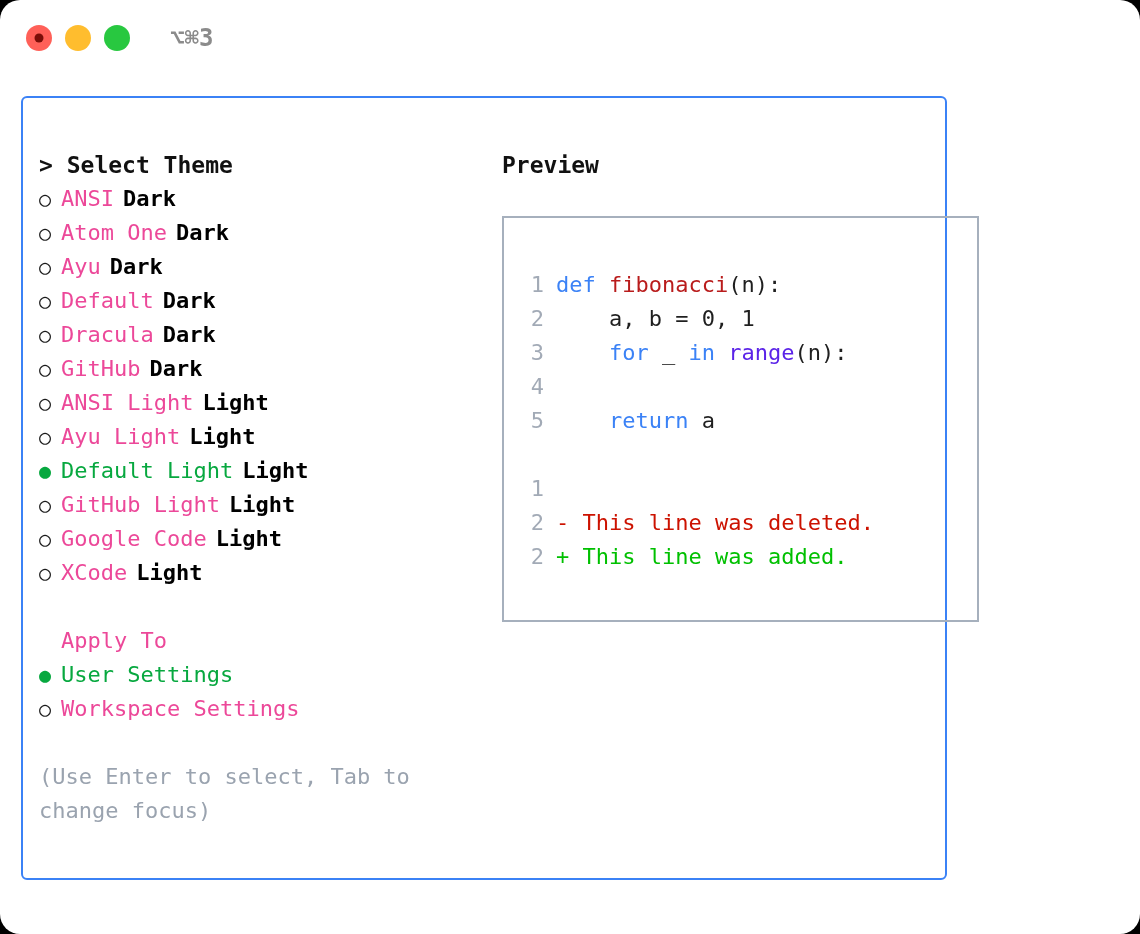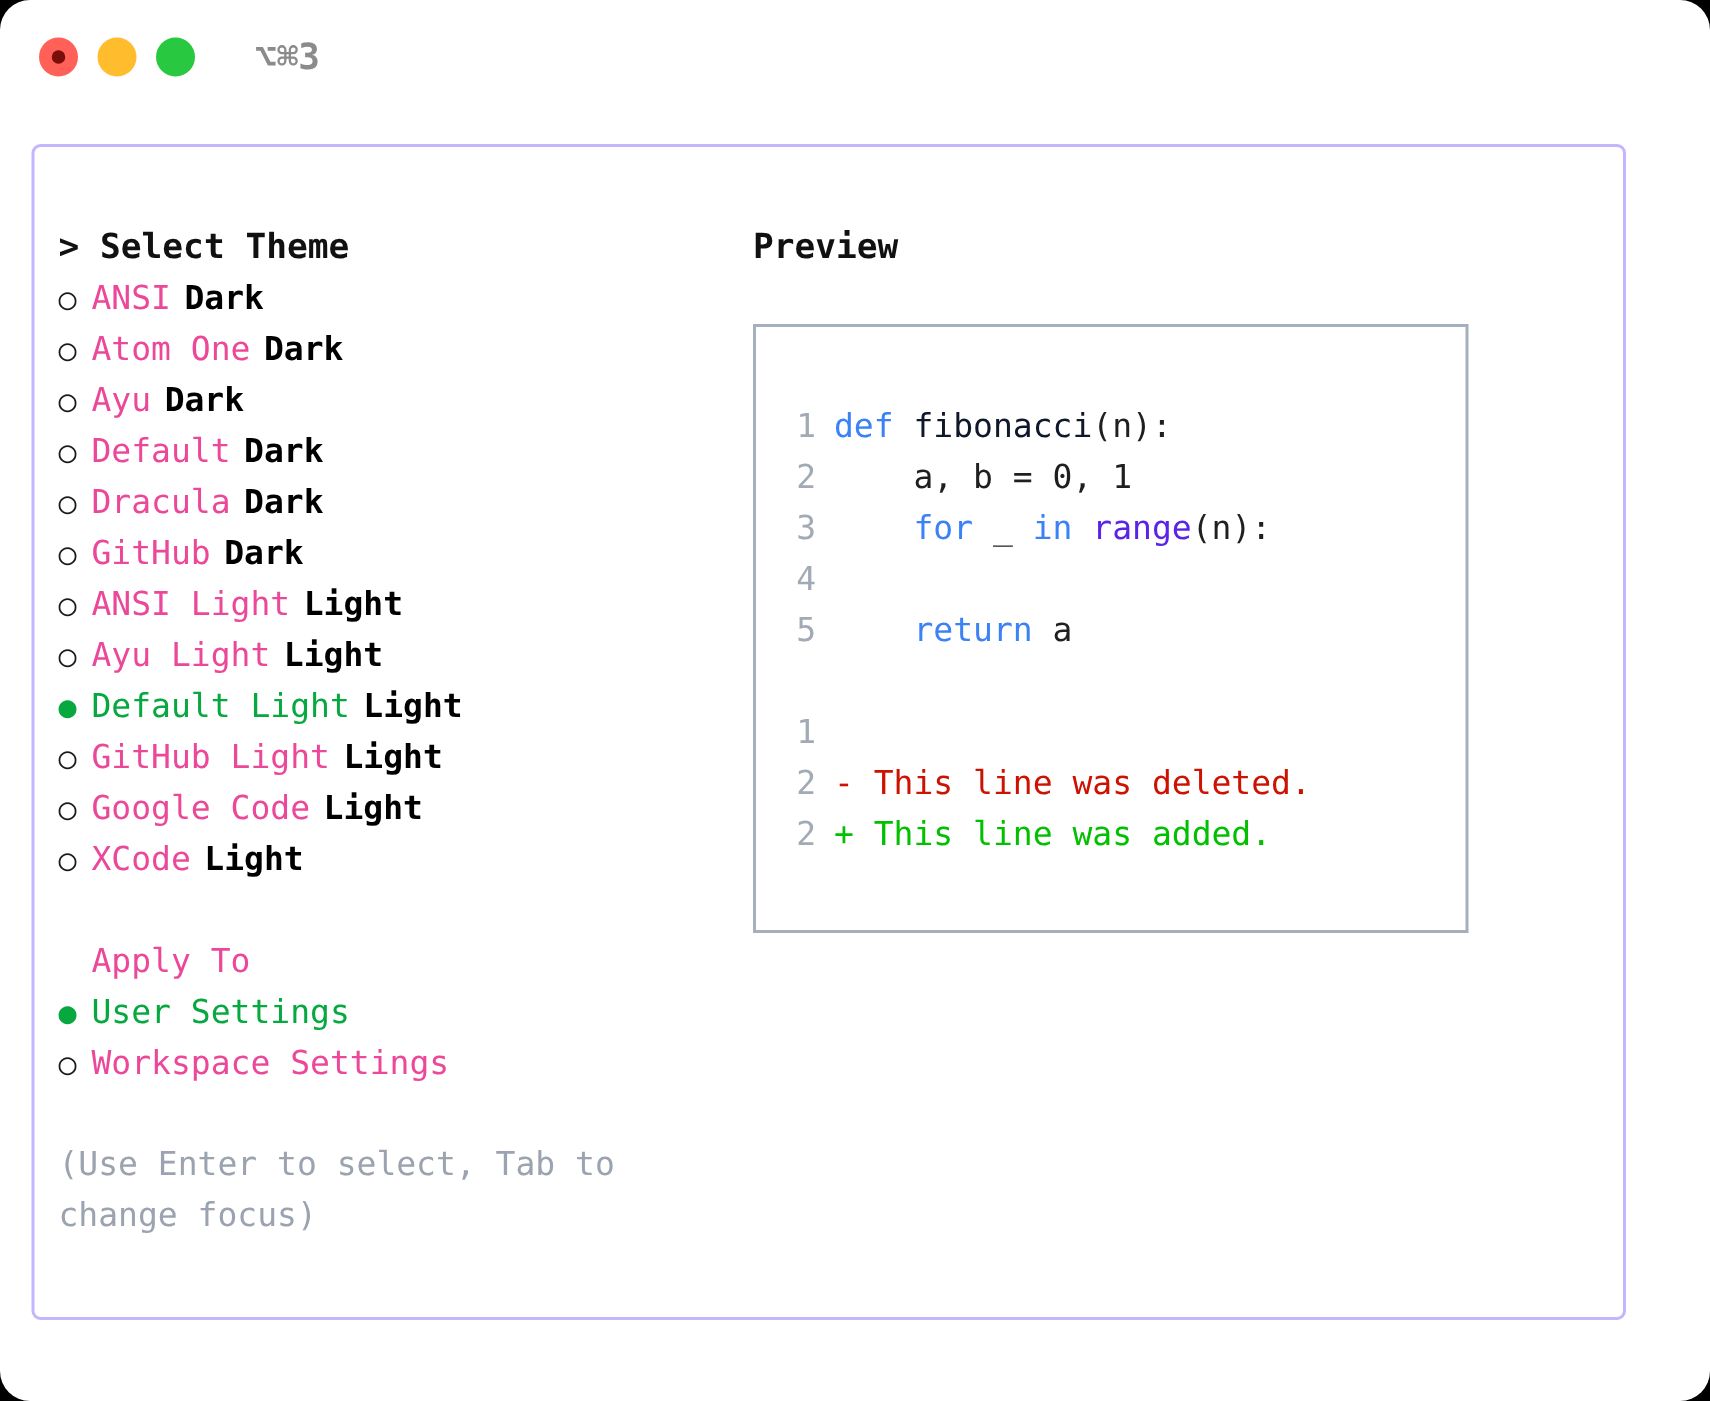--- a/index.html
+++ b/index.html
@@ -63,23 +63,23 @@
     color: #8b8b8b;
     letter-spacing: 0px;
     white-space: nowrap;
   }
 
   
   .panel {
     position: absolute;
     left: 21px;
     top: 96px;
-    width: 1063px;
+    width: 926px;
     height: 784px;
-    border: 2px solid #c4b5fd;
+    border: 2px solid #3b82f6;
     border-radius: 6px;
     box-sizing: border-box;
     background: #ffffff;
   }
 
   
   .left-col {
     position: absolute;
     left: 16px;
     top: 50px;
@@ -164,21 +164,21 @@
     width: 34px;
     flex: none;
     text-align: right;
     color: #a2aab6;
     padding-right: 12px;
     box-sizing: border-box;
   }
   .code-text { color: #1f1f1f; }
 
   .kw   { color: #3b82f6; }
-  .fn   { color: #0f172a; }
+  .fn   { color: #b91c1c; }
   .bi   { color: #5b23e8; }
 
   .blank-line { height: 34px; }
 
   .diff-ctx  { color: #808a94; }
   .diff-del  { color: #cc1200; }
   .diff-add  { color: #00c000; }
 </style>
 </head>
 <body>

